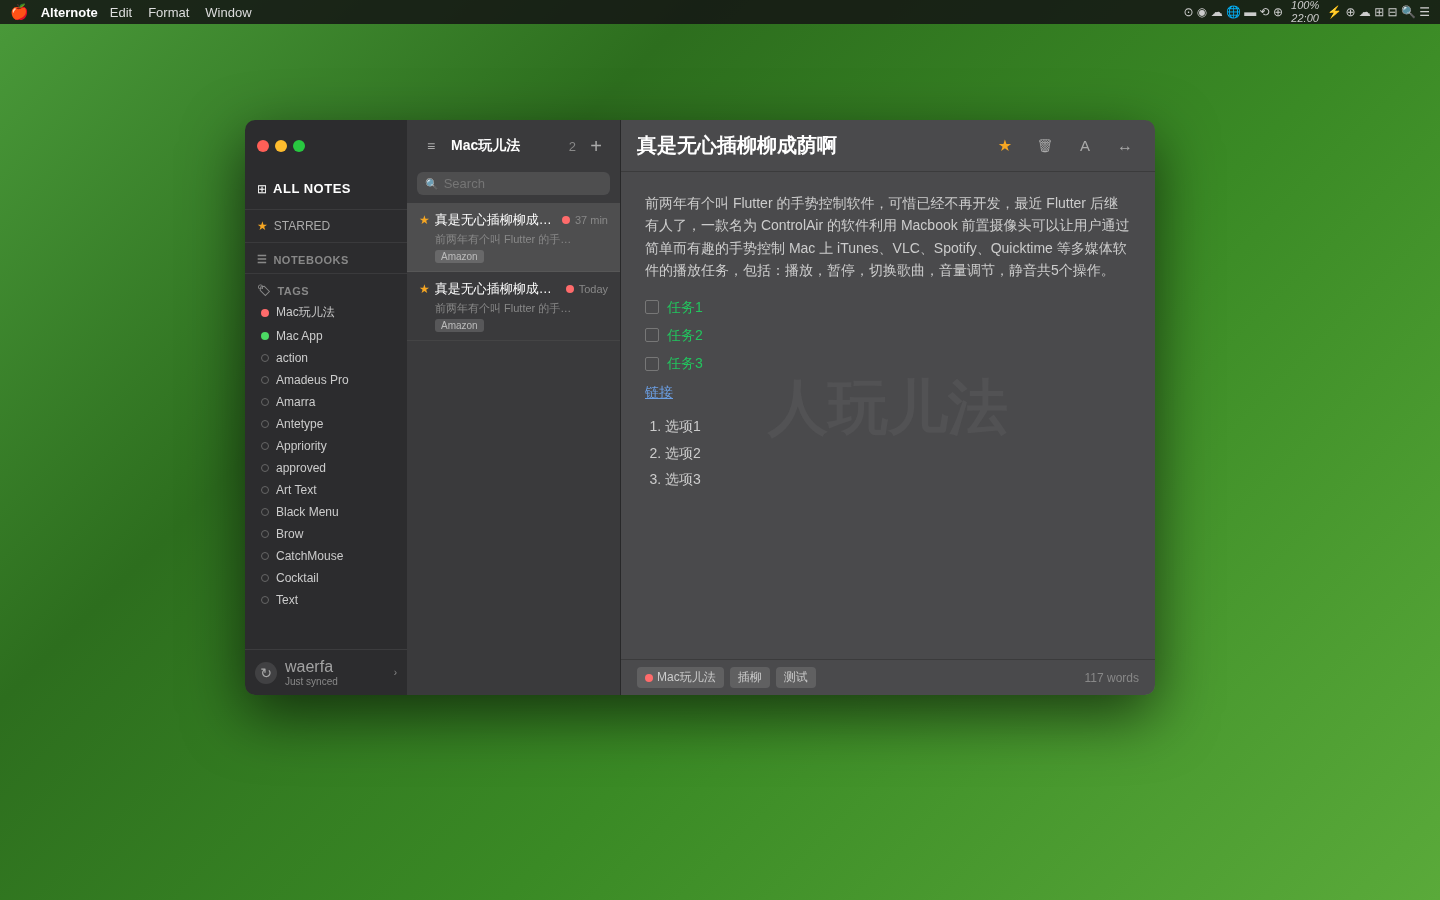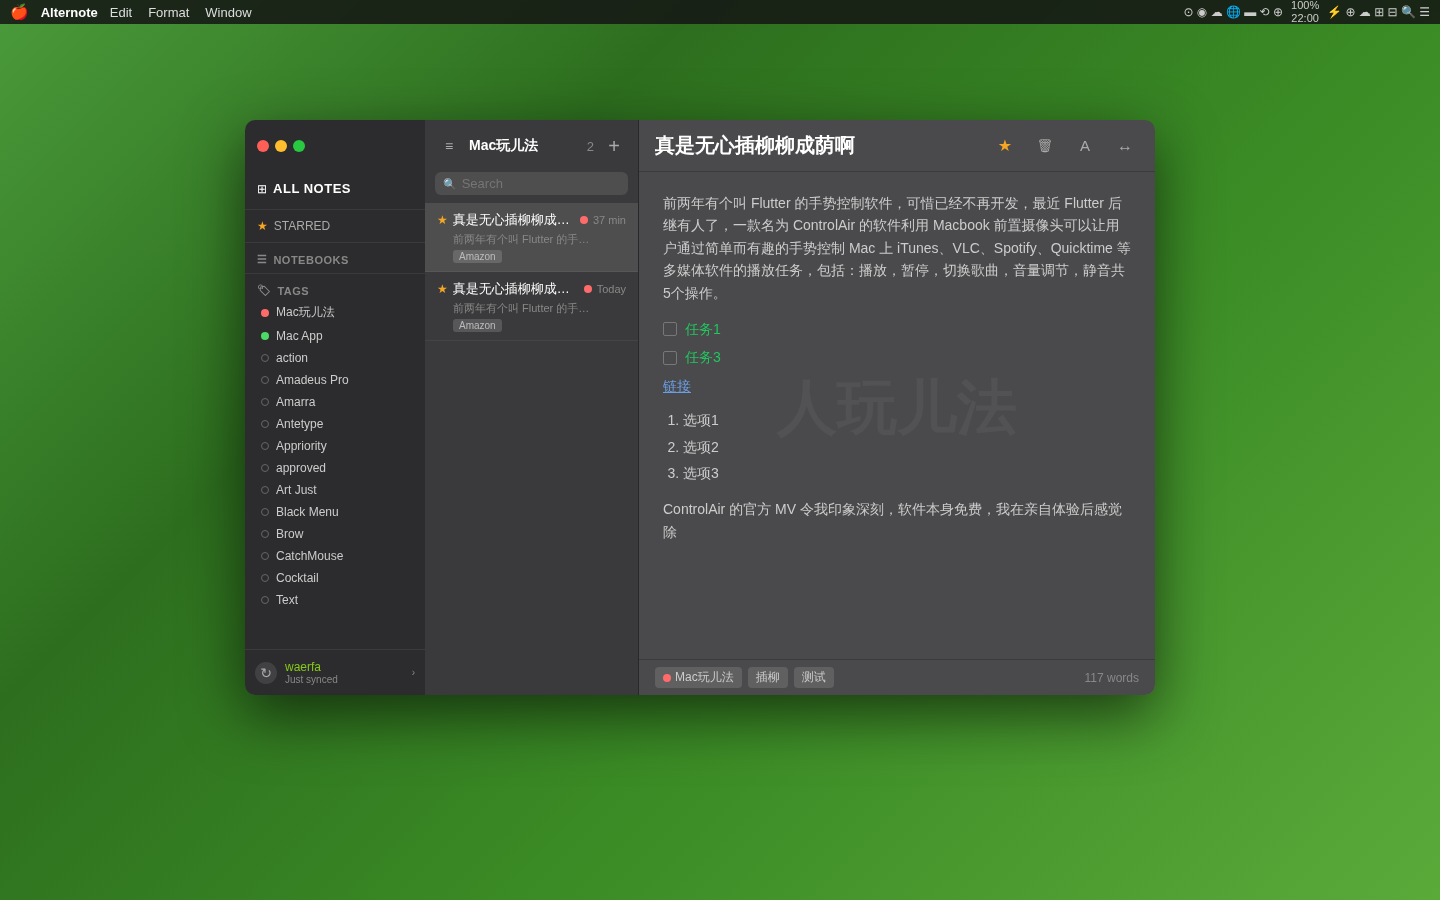--- a/index.html
+++ b/index.html
@@ -57,39 +57,40 @@
       gap: 8px;
       font-size: 12px;
       color: #ccc;
     }
     .menubar-time {
       display: flex;
       flex-direction: column;
       align-items: center;
       font-size: 11px;
       line-height: 1.2;
+      font-style: italic;
     }
 
     
     .app-window {
       position: absolute;
       top: 120px;
       left: 245px;
       width: 910px;
       height: 575px;
       border-radius: 10px;
       overflow: hidden;
       box-shadow: 0 20px 60px rgba(0,0,0,0.6);
       display: flex;
       flex-direction: row;
     }
 
     
     .sidebar {
-      width: 180px;
+      width: 162px;
       background: #2c2c2e;
       display: flex;
       flex-direction: column;
       flex-shrink: 0;
     }
 
     .sidebar-titlebar {
       height: 52px;
       display: flex;
       align-items: center;
@@ -196,22 +197,22 @@
       align-items: center;
       justify-content: center;
       color: #aaa;
       font-size: 12px;
     }
     .sidebar-footer-text {
       display: flex;
       flex-direction: column;
     }
     .sidebar-footer-name {
-      color: #84cc16;
-      font-size: 12px;
+      color: #a3a3a3;
+      font-size: 16px;
     }
     .sidebar-footer-status {
       color: #888;
       font-size: 10px;
       text-align: center;
     }
     .sidebar-footer-chevron {
       margin-left: auto;
       color: #888;
       font-size: 10px;
@@ -598,21 +599,21 @@
           <div class="tag-item">
             <span class="tag-dot" style="background:transparent;border:1px solid #666;"></span>
             <span>Appriority</span>
           </div>
           <div class="tag-item">
             <span class="tag-dot" style="background:transparent;border:1px solid #666;"></span>
             <span>approved</span>
           </div>
           <div class="tag-item">
             <span class="tag-dot" style="background:transparent;border:1px solid #666;"></span>
-            <span>Art Just</span>
+            <span>Art Text</span>
           </div>
           <div class="tag-item">
             <span class="tag-dot" style="background:transparent;border:1px solid #666;"></span>
             <span>Black Menu</span>
           </div>
           <div class="tag-item">
             <span class="tag-dot" style="background:transparent;border:1px solid #666;"></span>
             <span>Brow</span>
           </div>
           <div class="tag-item">
@@ -697,35 +698,38 @@
         <p class="content-para">前两年有个叫 Flutter 的手势控制软件，可惜已经不再开发，最近 Flutter 后继有人了，一款名为 ControlAir 的软件利用 Macbook 前置摄像头可以让用户通过简单而有趣的手势控制 Mac 上 iTunes、VLC、Spotify、Quicktime 等多媒体软件的播放任务，包括：播放，暂停，切换歌曲，音量调节，静音共5个操作。</p>
 
 
         <div id="todos-list">
             <div class="checkbox-item">
               <span class="checkbox-box"></span>
               <span>任务1</span>
             </div>
             <div class="checkbox-item">
               <span class="checkbox-box"></span>
+              <span>任务2</span>
+            </div>
+            <div class="checkbox-item">
+              <span class="checkbox-box"></span>
               <span>任务3</span>
             </div>
           </div>
 
         <p style="margin-bottom:12px;">
           <span class="content-link">链接</span>
         </p>
 
         <ol class="ordered-list" id="ordered-list">
             <li>选项1</li>
             <li>选项2</li>
             <li>选项3</li>
           </ol>
 
-        <p class="content-para">ControlAir 的官方 MV 令我印象深刻，软件本身免费，我在亲自体验后感觉除</p>
       </div>
 
       <div class="editor-footer">
         <div id="footer-tags" style="display:flex;gap:6px;">
             <div class="footer-tag">
               <span class="footer-tag-dot" style="background:#ff6b6b;"></span>
               <span>Mac玩儿法</span>
             </div>
             <div class="footer-tag">
               <span>插柳</span>

